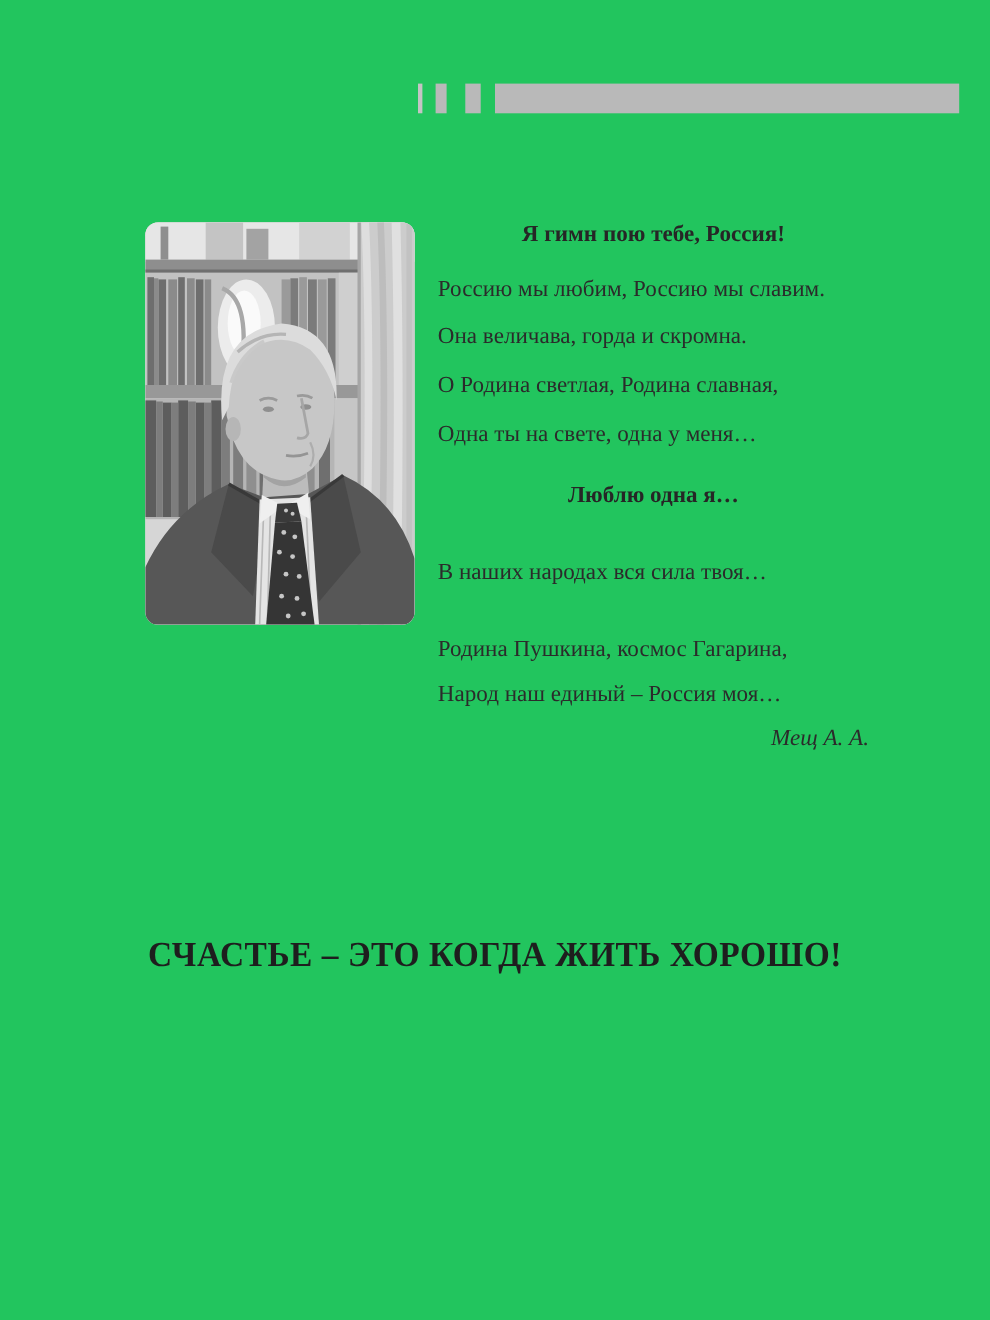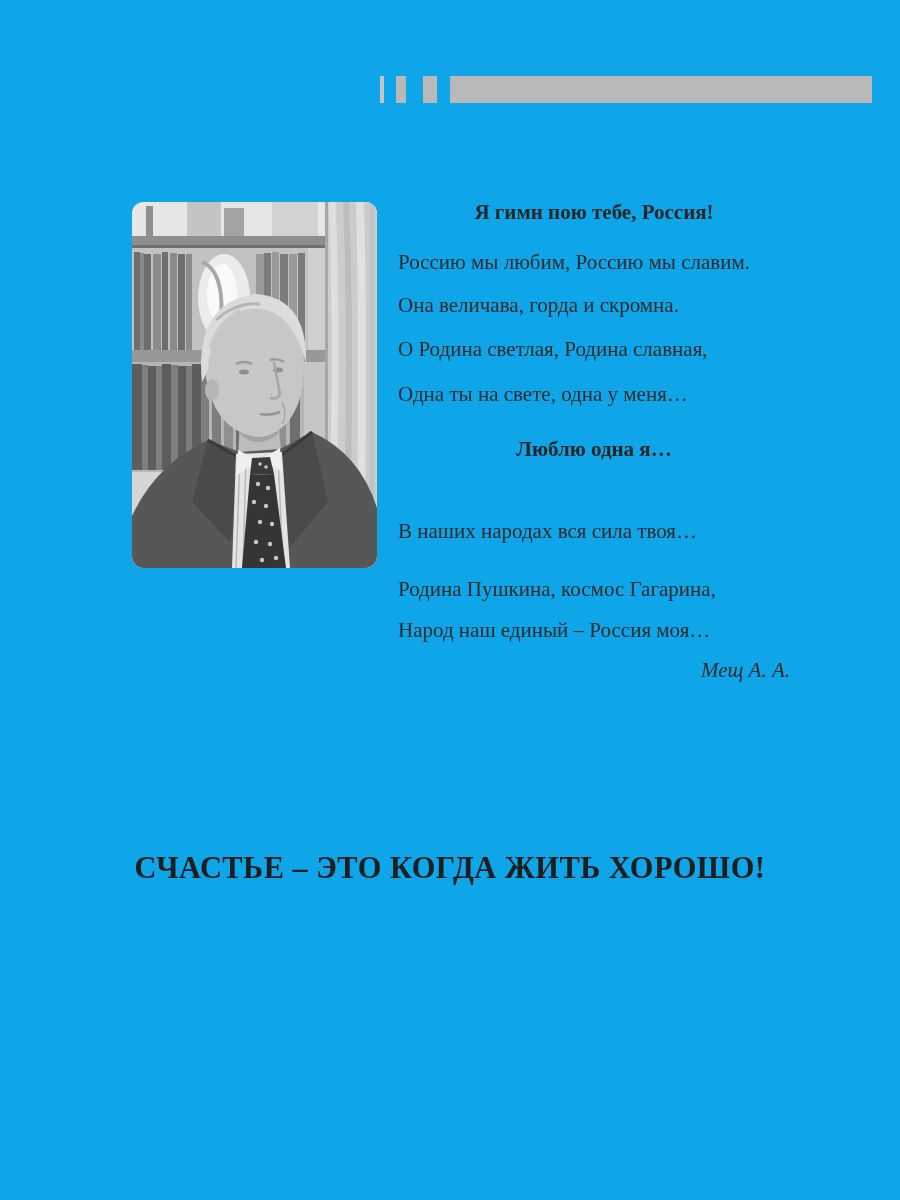--- a/index.html
+++ b/index.html
@@ -1,17 +1,17 @@
 <!DOCTYPE html>
 <html><head>
 <meta charset="utf-8">
 <style>
   html,body{margin:0;padding:0;background:#ffffff;}
   .page{
-    position:relative;width:900px;height:1200px;background:#0ea5e9;overflow:hidden;
+    position:relative;width:900px;height:1200px;background:#22c55e;overflow:hidden;
     font-family:"Liberation Serif","DejaVu Serif",serif;color:#2b2b2b;
   }
   
   .orn{position:absolute;top:76px;height:27px;background:#b9b9b9;}
   .orn-1{left:380px;width:4px;background:#c4c4c4;}
   .orn-2{left:396px;width:10px;}
   .orn-3{left:423px;width:14px;}
   .orn-4{left:450px;width:422px;}
   
   .photo{
@@ -180,21 +180,21 @@
     </svg>
   </figure>
 
   <h2 class="poem-title" style="top:202px">Я гимн пою тебе, Россия!</h2>
   <div class="pline" style="top:295px">Она величава, горда и скромна.</div>
   <div class="pline" style="top:252px">Россию мы любим, Россию мы славим.</div>
   <div class="pline" style="top:339px">О Родина светлая, Родина славная,</div>
   <div class="pline" style="top:384px">Одна ты на свете, одна у меня…</div>
 
   <h2 class="poem-title" style="top:439px">Люблю одна я…</h2>
-  <div class="pline" style="top:521px">В наших народах вся сила твоя…</div>
+  <div class="pline" style="top:509px">В наших народах вся сила твоя…</div>
   <div class="pline" style="top:620px">Народ наш единый – Россия моя…</div>
   <div class="pline" style="top:579px">Родина Пушкина, космос Гагарина,</div>
 
   <div class="attribution" style="top:660px">Мещ А. А.</div>
 
   <h1 class="section-heading">СЧАСТЬЕ – ЭТО КОГДА ЖИТЬ ХОРОШО!</h1>
 
 </div>
 
 </body></html>

